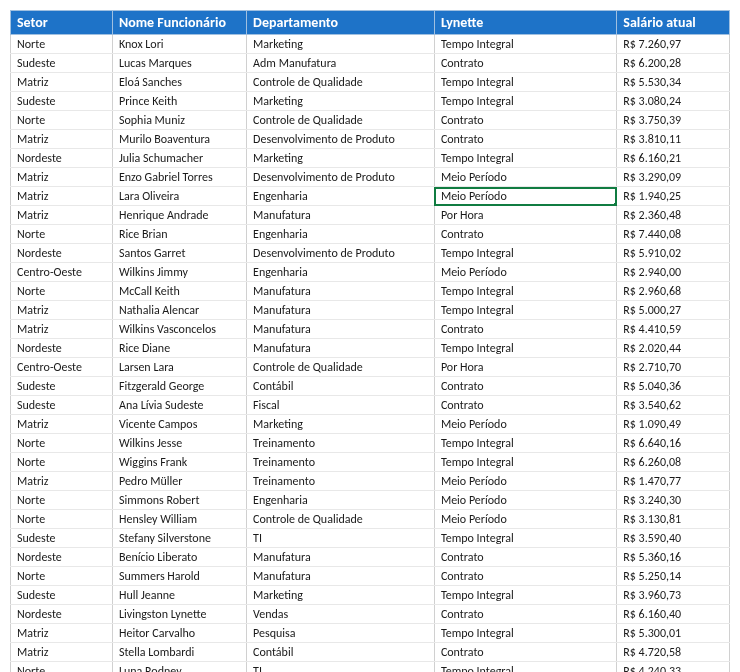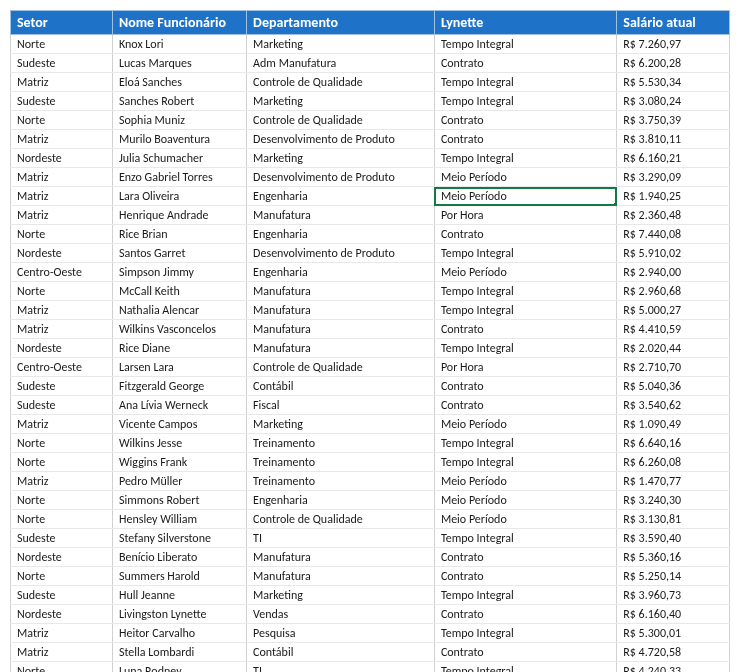--- a/index.html
+++ b/index.html
@@ -96,21 +96,21 @@
       </tr>
       <tr>
         <td>Matriz</td>
         <td>Eloá Sanches</td>
         <td>Controle de Qualidade</td>
         <td>Tempo Integral</td>
         <td class="right">R$ 5.530,34</td>
       </tr>
       <tr>
         <td>Sudeste</td>
-        <td>Sanches Robert</td>
+        <td>Prince Keith</td>
         <td>Marketing</td>
         <td>Tempo Integral</td>
         <td class="right">R$ 3.080,24</td>
       </tr>
       <tr>
         <td>Norte</td>
         <td>Sophia Muniz</td>
         <td>Controle de Qualidade</td>
         <td>Contrato</td>
         <td class="right">R$ 3.750,39</td>
@@ -159,21 +159,21 @@
       </tr>
       <tr>
         <td>Nordeste</td>
         <td>Santos Garret</td>
         <td>Desenvolvimento de Produto</td>
         <td>Tempo Integral</td>
         <td class="right">R$ 5.910,02</td>
       </tr>
       <tr>
         <td>Centro-Oeste</td>
-        <td>Simpson Jimmy</td>
+        <td>Wilkins Jimmy</td>
         <td>Engenharia</td>
         <td>Meio Período</td>
         <td class="right">R$ 2.940,00</td>
       </tr>
       <tr>
         <td>Norte</td>
         <td>McCall Keith</td>
         <td>Manufatura</td>
         <td>Tempo Integral</td>
         <td class="right">R$ 2.960,68</td>
@@ -208,21 +208,21 @@
       </tr>
       <tr>
         <td>Sudeste</td>
         <td>Fitzgerald George</td>
         <td>Contábil</td>
         <td>Contrato</td>
         <td class="right">R$ 5.040,36</td>
       </tr>
       <tr>
         <td>Sudeste</td>
-        <td>Ana Lívia Werneck</td>
+        <td>Ana Lívia Sudeste</td>
         <td>Fiscal</td>
         <td>Contrato</td>
         <td class="right">R$ 3.540,62</td>
       </tr>
       <tr>
         <td>Matriz</td>
         <td>Vicente Campos</td>
         <td>Marketing</td>
         <td>Meio Período</td>
         <td class="right">R$ 1.090,49</td>

